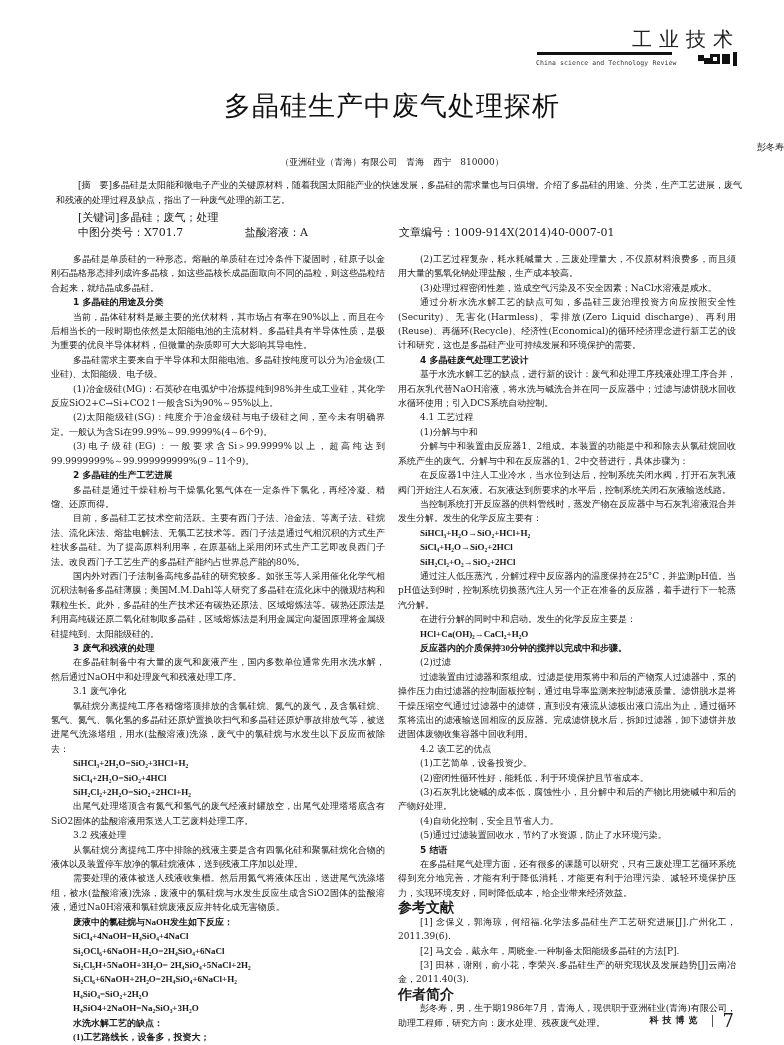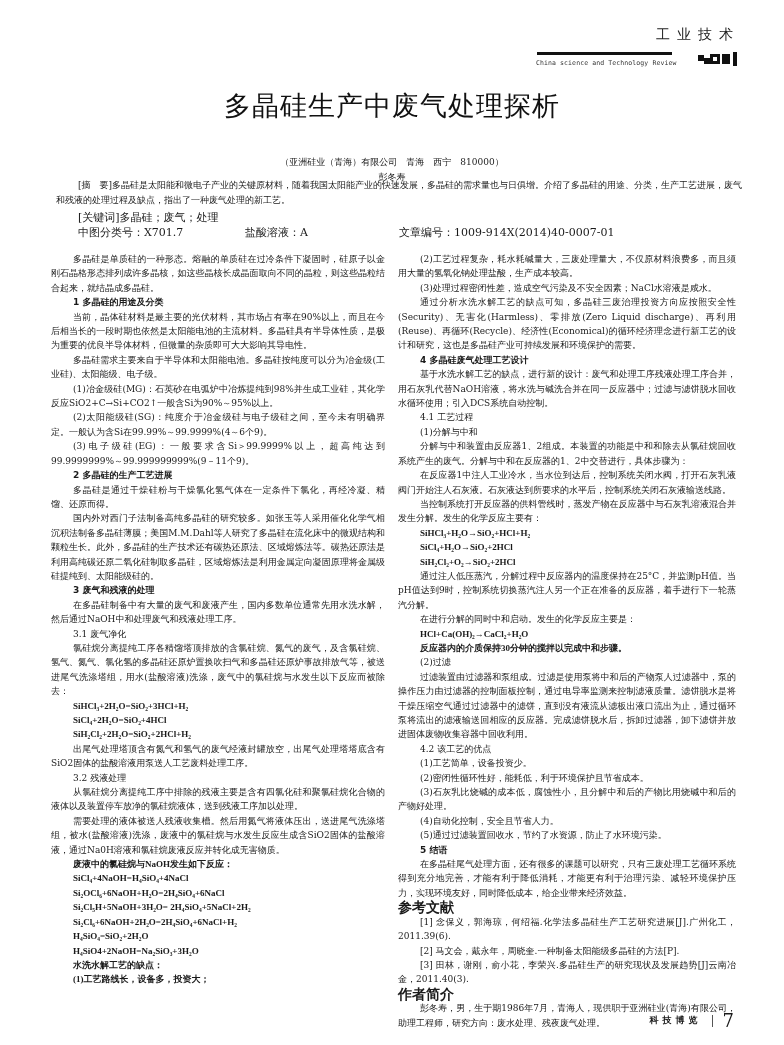--- a/index.html
+++ b/index.html
@@ -1,23 +1,23 @@
 <!DOCTYPE html>
 <html><head>
 <meta charset="utf-8">
 <style>
   html, body { margin: 0; padding: 0; background: #ffffff; }
   body { width: 784px; height: 1045px; position: relative; overflow: hidden;
     font-family: "DejaVu Serif", "Liberation Serif", serif; color: #1a1a1a; }
-  .hdr-section { position: absolute; right: 44px; top: 26px; font-size: 14px; letter-spacing: 7px; color: #222; }
+  .hdr-section { position: absolute; right: 44px; top: 26px; font-size: 20px; letter-spacing: 7px; color: #222; }
   .hdr-rule { position: absolute; left: 537px; top: 52px; width: 135px; height: 3px; background: #111; }
   .hdr-journal { position: absolute; left: 536px; top: 59px; font-family: "DejaVu Sans Mono", "Liberation Mono", monospace; font-size: 6.5px; color: #333; letter-spacing: 0.1px; }
   .hdr-logo { position: absolute; left: 698px; top: 52px; width: 40px; height: 14px; }
   .title { position: absolute; left: 0; right: 0; top: 88px; text-align: center; font-family: "DejaVu Sans", sans-serif; font-weight: normal; font-size: 27px; letter-spacing: 1px; color: #111; }
-  .author { position: absolute; left: 0; right: 0; top: 141px; text-align: center; font-size: 9px; margin-top: 30px; }
+  .author { position: absolute; left: 0; right: 0; top: 141px; text-align: right; font-size: 9px; }
   .affil { position: absolute; left: 0; right: 0; top: 156px; text-align: center; font-size: 9px; word-spacing: 6px; }
   .abstract { position: absolute; left: 56px; width: 690px; top: 178px; font-size: 9px; line-height: 15px; text-indent: 22px; }
   .kw { position: absolute; left: 78px; top: 210px; font-size: 11px; }
   .meta { position: absolute; top: 225px; font-size: 11px; }
   .col { position: absolute; top: 252px; font-size: 9px; line-height: 14.4px; text-align: justify; }
   .col.left { left: 51px; width: 334px; }
   .col.right { left: 398px; width: 338px; }
   .p { text-indent: 22px; margin: 0; }
   .eq { padding-left: 22px; margin: 0; font-family: "Liberation Serif", serif; font-weight: bold; }
   .h1 { padding-left: 22px; margin: 0; font-family: "DejaVu Sans", sans-serif; font-weight: bold; font-size: 9px; }
@@ -63,20 +63,21 @@
 <div class="col left" id="colL">
     <div class="p">多晶硅是单质硅的一种形态。熔融的单质硅在过冷条件下凝固时，硅原子以金刚石晶格形态排列成许多晶核，如这些晶核长成晶面取向不同的晶粒，则这些晶粒结合起来，就结晶成多晶硅。</div>
     <div class="h1">1 多晶硅的用途及分类</div>
     <div class="p">当前，晶体硅材料是最主要的光伏材料，其市场占有率在90%以上，而且在今后相当长的一段时期也依然是太阳能电池的主流材料。多晶硅具有半导体性质，是极为重要的优良半导体材料，但微量的杂质即可大大影响其导电性。</div>
     <div class="p">多晶硅需求主要来自于半导体和太阳能电池。多晶硅按纯度可以分为冶金级(工业硅)、太阳能级、电子级。</div>
     <div class="p">(1)冶金级硅(MG)：石英砂在电弧炉中冶炼提纯到98%并生成工业硅，其化学反应SiO2+C→Si+CO2↑一般含Si为90%～95%以上。</div>
     <div class="p">(2)太阳能级硅(SG)：纯度介于冶金级硅与电子级硅之间，至今未有明确界定。一般认为含Si在99.99%～99.9999%(4～6个9)。</div>
     <div class="p">(3)电子级硅(EG)：一般要求含Si＞99.9999%以上，超高纯达到99.9999999%～99.999999999%(9－11个9)。</div>
     <div class="h1">2 多晶硅的生产工艺进展</div>
     <div class="p">多晶硅是通过干燥硅粉与干燥氯化氢气体在一定条件下氯化，再经冷凝、精馏、还原而得。</div>
+    <div class="p">目前，多晶硅工艺技术空前活跃。主要有西门子法、冶金法、等离子法、硅烷法、流化床法、熔盐电解法、无氯工艺技术等。西门子法是通过气相沉积的方式生产柱状多晶硅。为了提高原料利用率，在原基础上采用闭环式生产工艺即改良西门子法。改良西门子工艺生产的多晶硅产能约占世界总产能的80%。</div>
     <div class="p">国内外对西门子法制备高纯多晶硅的研究较多。如张玉等人采用催化化学气相沉积法制备多晶硅薄膜；美国M.M.Dahl等人研究了多晶硅在流化床中的微观结构和颗粒生长。此外，多晶硅的生产技术还有碳热还原法、区域熔炼法等。碳热还原法是利用高纯碳还原二氧化硅制取多晶硅，区域熔炼法是利用金属定向凝固原理将金属级硅提纯到、太阳能级硅的。</div>
     <div class="h1">3 废气和残液的处理</div>
     <div class="p">在多晶硅制备中有大量的废气和废液产生，国内多数单位通常先用水洗水解，然后通过NaOH中和处理废气和残液处理工序。</div>
     <div class="h2">3.1 废气净化</div>
     <div class="p">氯硅烷分离提纯工序各精馏塔顶排放的含氯硅烷、氮气的废气，及含氯硅烷、氢气、氮气、氯化氢的多晶硅还原炉置换吹扫气和多晶硅还原炉事故排放气等，被送进尾气洗涤塔组，用水(盐酸溶液)洗涤，废气中的氯硅烷与水发生以下反应而被除去：</div>
     <div class="eq">SiHCl₃+2H₂O=SiO₂+3HCl+H₂</div>
     <div class="eq">SiCl₄+2H₂O=SiO₂+4HCl</div>
     <div class="eq">SiH₂Cl₂+2H₂O=SiO₂+2HCl+H₂</div>
     <div class="p">出尾气处理塔顶含有氮气和氢气的废气经液封罐放空，出尾气处理塔塔底含有SiO2固体的盐酸溶液用泵送人工艺废料处理工序。</div>
     <div class="h2">3.2 残液处理</div>

